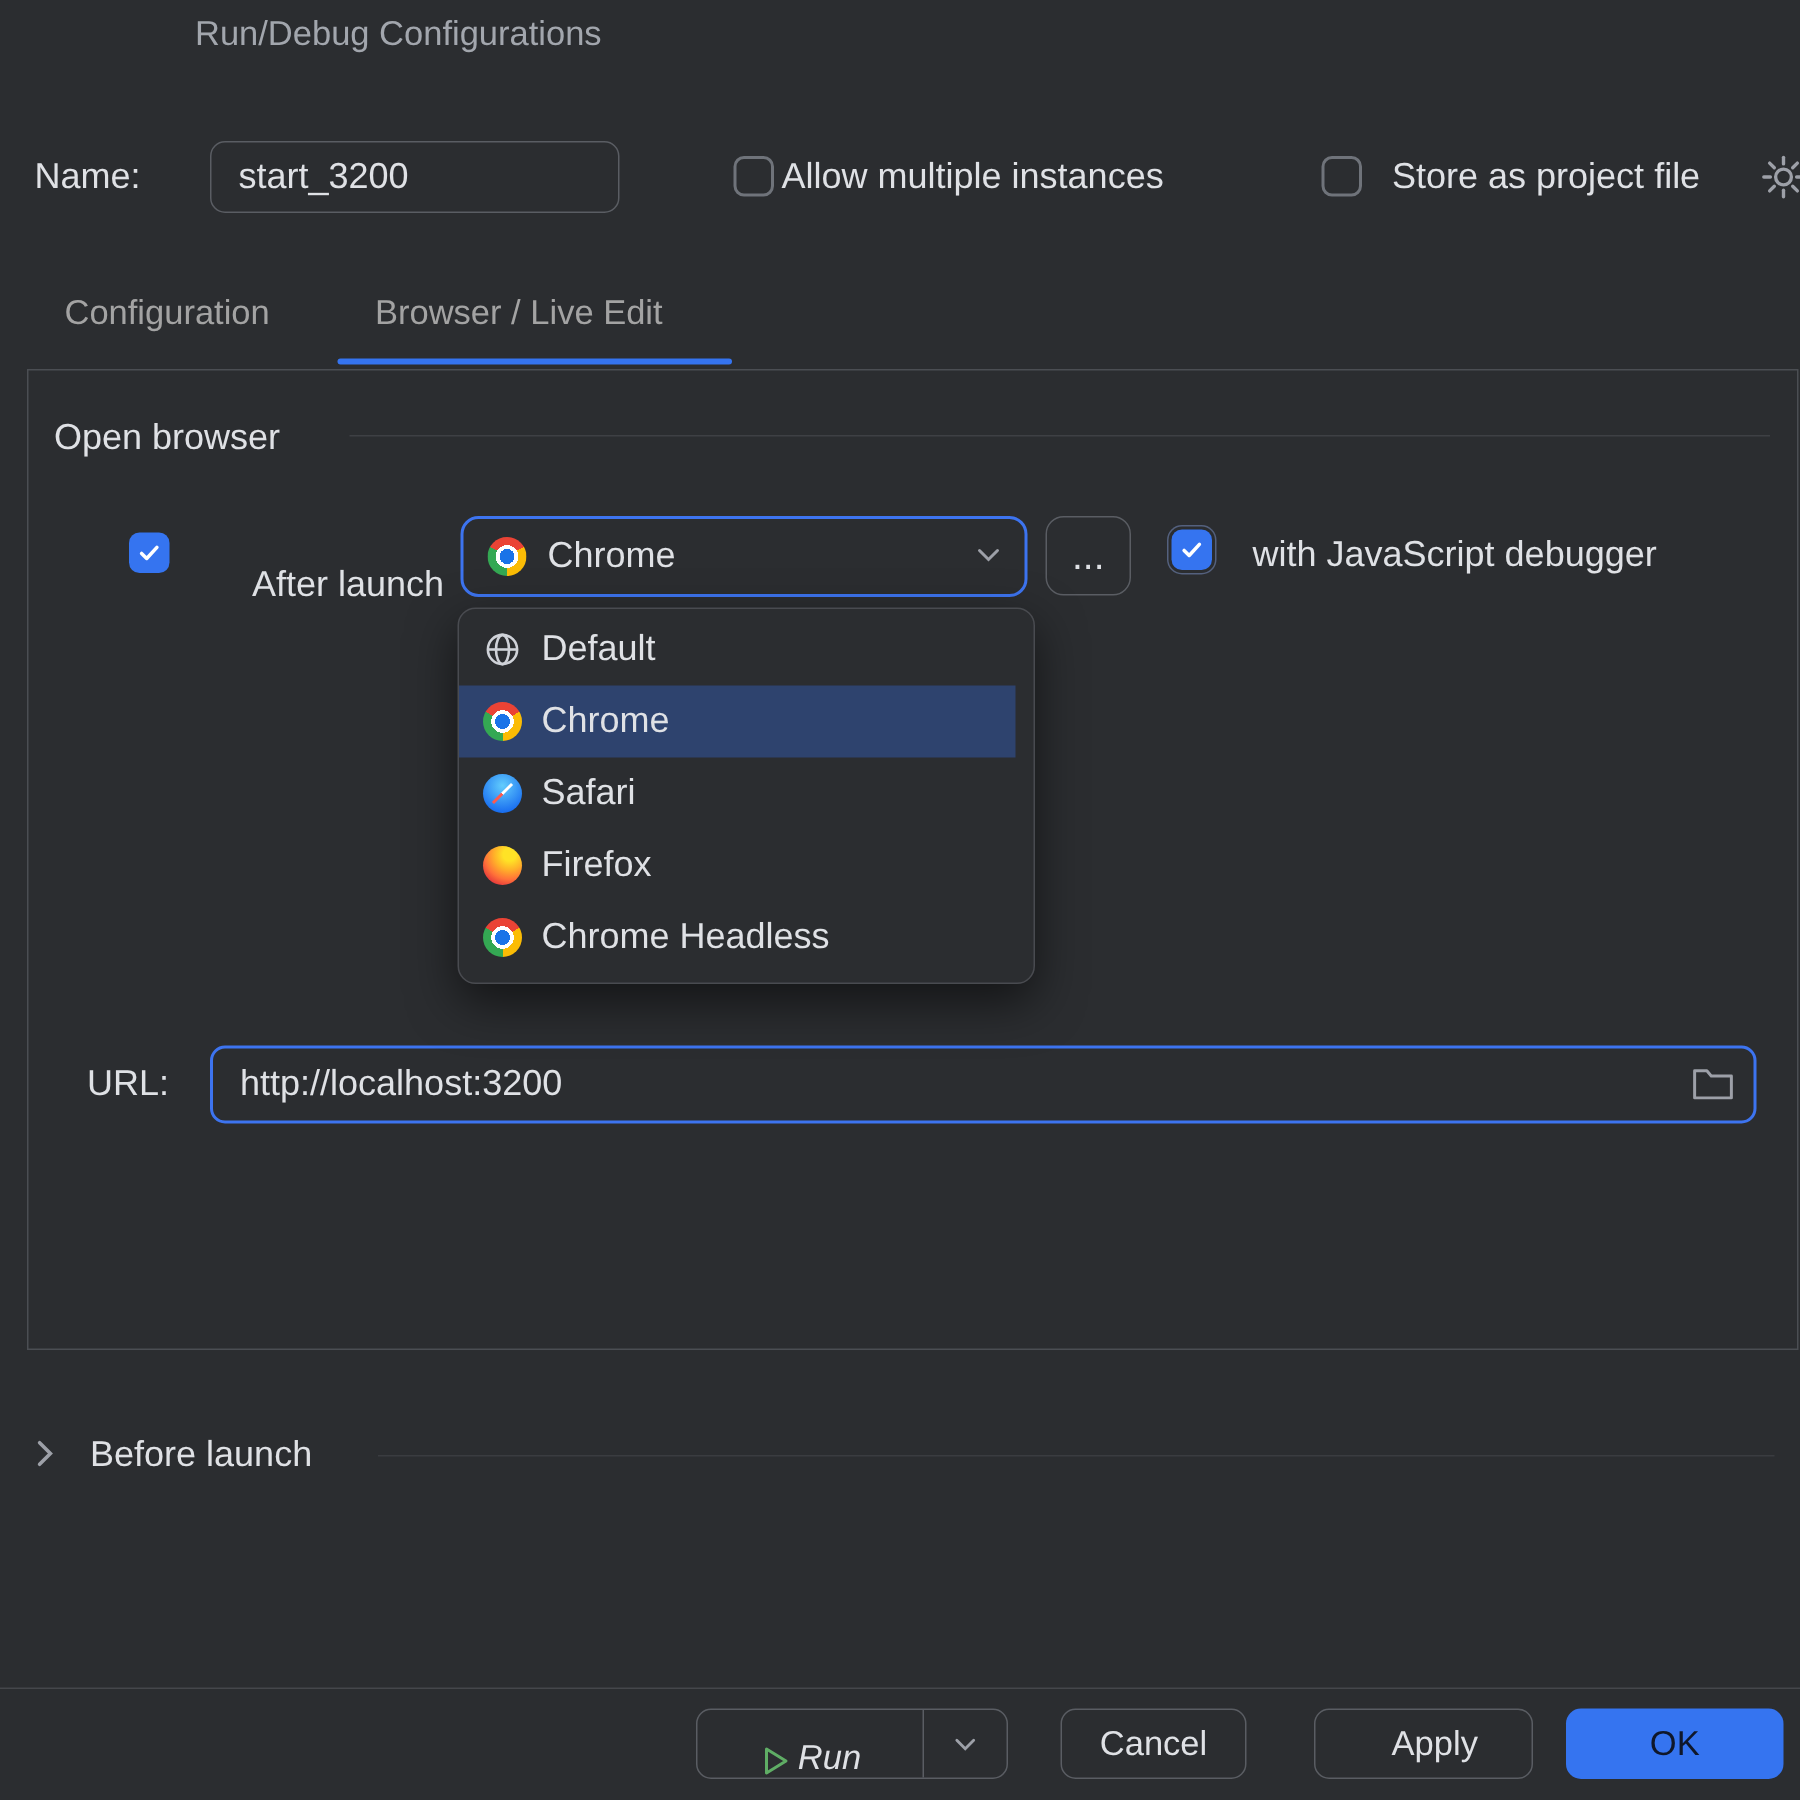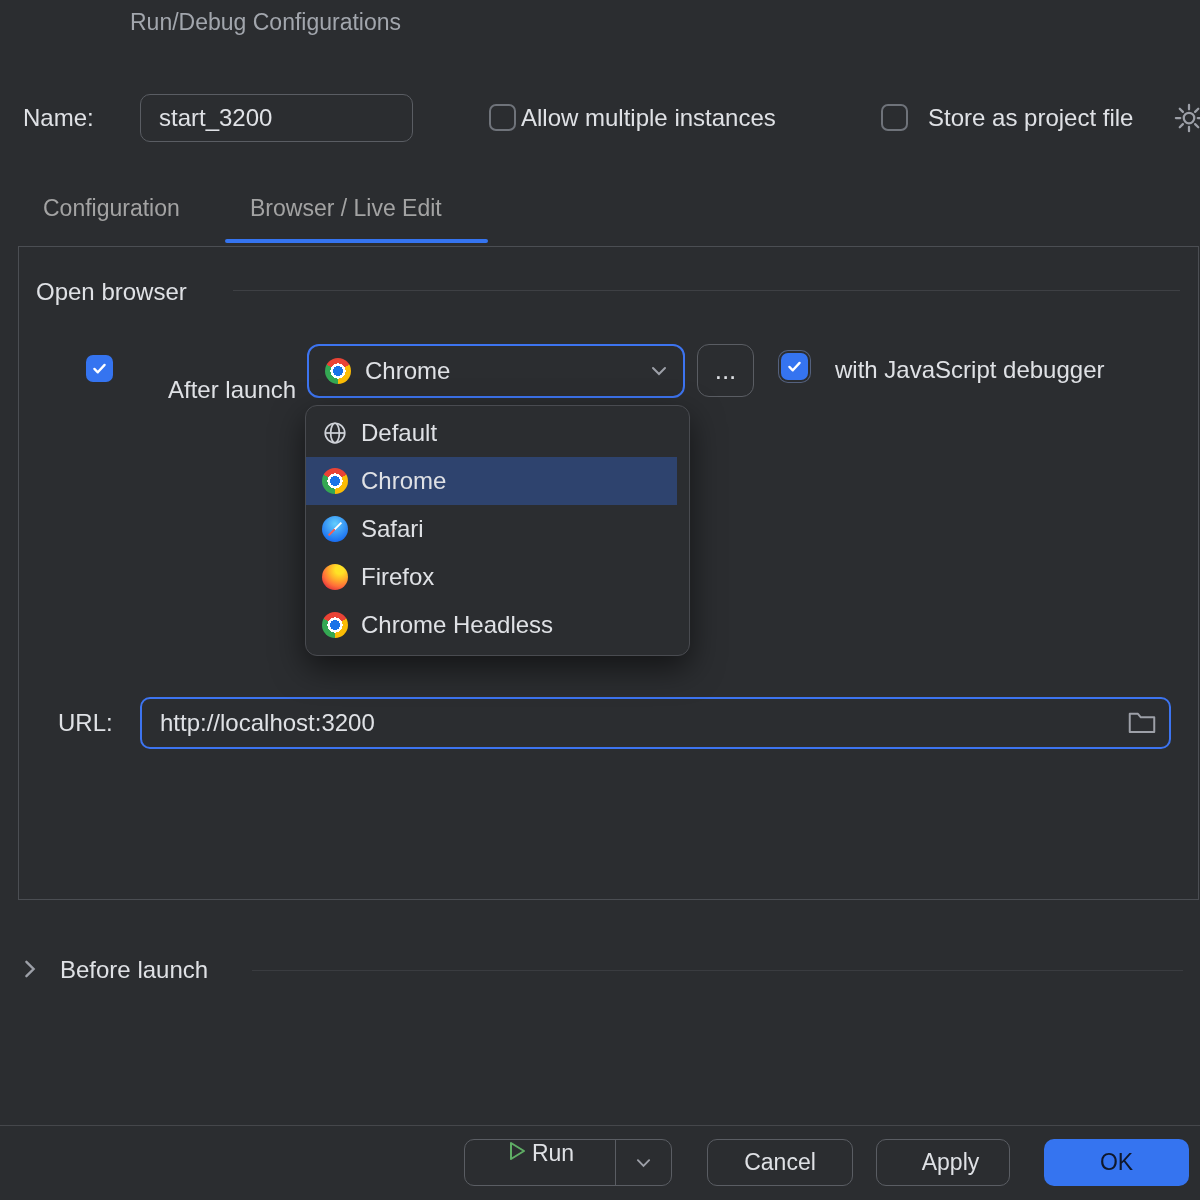--- a/index.html
+++ b/index.html
@@ -110,24 +110,24 @@
   .bl-line{left:252px;top:970px;width:931px;height:1px;background:#3a3c40;}
 
   
   .footer-sep{left:0;top:1125px;width:1200px;height:1px;background:#45474b;}
   .btn{
     top:1139px;height:47px;box-sizing:border-box;border:1px solid #5a5d63;border-radius:10px;
     background:transparent;color:#dfe1e5;font-size:23px;display:flex;align-items:center;
     justify-content:center;cursor:pointer;font-family:"Liberation Sans",sans-serif;
   }
   .btn-run{left:464px;width:208px;padding:0;}
-  .run-main{flex:1;height:100%;display:flex;align-items:flex-start;justify-content:center;gap:4px;}
+  .run-main{flex:1;height:100%;display:flex;align-items:flex-end;justify-content:center;gap:4px;font-style:italic;}
   .run-split{width:55px;height:100%;border-left:1px solid #5a5d63;display:flex;align-items:center;justify-content:center;}
-  .btn-cancel{left:707px;width:146px;}
-  .btn-apply{left:876px;width:134px;padding-left:15px;}
+  .btn-cancel{left:707px;width:124px;}
+  .btn-apply{left:876px;width:146px;padding-left:15px;}
   .btn-ok{left:1044px;width:145px;background:#3574f0;border:none;color:#0f172a;}
 </style>
 </head>
 <body>
 
 <div class="stage">
 
   <div class="abs dlg-title">Run/Debug Configurations</div>
 
   <div class="abs lbl name-label">Name:</div>

